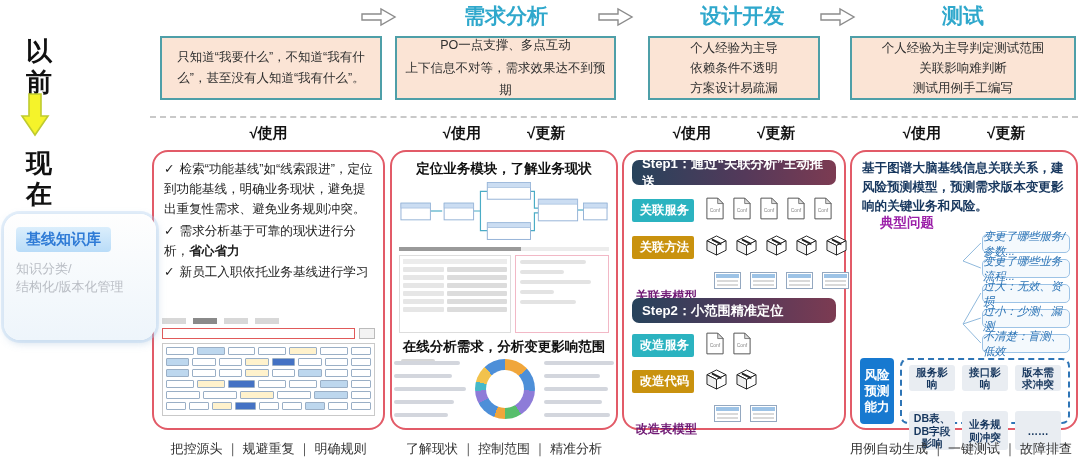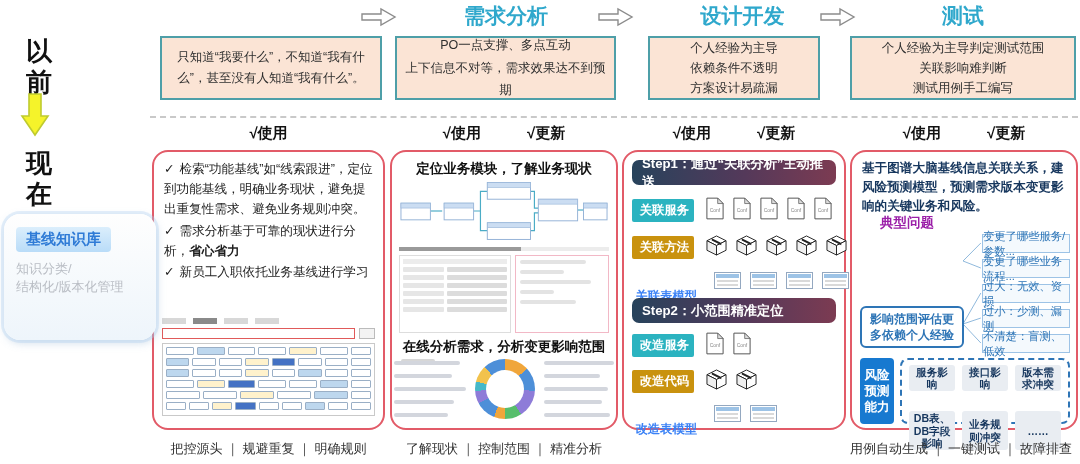--- a/index.html
+++ b/index.html
@@ -88,37 +88,37 @@
   
   .stepbar{position:absolute;left:8px;right:8px;height:25px;border-radius:7px;color:#fff;font-weight:bold;
            font-size:13.2px;display:flex;align-items:center;padding-left:10px;
            background:linear-gradient(90deg,#27435C,#54395A 55%,#7C3B52);}
   .stepbar.s1{top:8px;} .stepbar.s2{top:146px;}
   .p3row{position:absolute;left:8px;right:6px;display:flex;align-items:center;}
   .p3row.r1{top:40px;height:36px;} .p3row.r2{top:78px;height:34px;} .p3row.r3{top:116px;height:24px;}
   .p3row.r4{top:176px;height:34px;} .p3row.r5{top:212px;height:34px;} .p3row.r6{top:250px;height:22px;}
   .plabel{min-width:62px;text-align:right;font-size:12.3px;font-weight:bold;padding:3px 5px;border-radius:2px;color:#fff;}
   .plabel.teal{background:#2BB3C0;} .plabel.amber{background:#C9920E;}
-  .plabel.plain{color:#3b82f6;background:none;padding-left:0;min-width:70px;margin-top:32px;}
+  .plabel.plain{color:#701a75;background:none;padding-left:0;min-width:70px;margin-top:32px;}
   .icons{display:flex;gap:9px;margin-left:12px;align-items:center;}
   .table-icon{width:27px;height:17px;border:1px solid #94A8C0;background:#fff;display:flex;
               flex-direction:column;gap:2px;padding:1px;}
   .table-icon b{height:4px;background:#9DC3E6;}
   .table-icon i{height:2px;background:#d9d9d9;margin:0 1px;}
 
   
   .f4-intro{position:absolute;top:7px;left:10px;right:7px;font-size:12.6px;font-weight:600;color:#17375E;line-height:1.5;}
   .f4-typical{position:absolute;top:62px;left:28px;font-size:13.5px;font-weight:bold;color:#9B1FA8;}
   .tree{position:absolute;top:82px;left:8px;right:6px;height:122px;}
   .tree svg.lines{position:absolute;inset:0;width:100%;height:100%;}
   .prob{position:absolute;left:0;width:104px;border:2px solid #2E75B6;border-radius:6px;color:#2E75B6;
         font-weight:bold;font-size:12px;text-align:center;padding:3px 4px;background:#fff;line-height:1.35;}
   .prob.b1{top:8px;} .prob.b2{top:72px;}
   .det{position:absolute;left:122px;right:0;height:19px;border:1px solid #9DC3E6;background:#F4F9FD;
-       border-radius:0;color:#2E75B6;font-size:11.3px;display:flex;align-items:center;justify-content:center;}
+       border-radius:5px;color:#2E75B6;font-size:11.3px;display:flex;align-items:center;justify-content:center;font-style:italic;}
   .det.d0{top:0;} .det.d1{top:25px;} .det.d2{top:50px;} .det.d3{top:75px;} .det.d4{top:100px;}
   .risk{position:absolute;left:8px;right:6px;top:206px;height:66px;display:flex;gap:6px;}
   .risk-title{width:34px;background:#1779D0;border-radius:4px;color:#fff;font-weight:bold;font-size:12.5px;
               display:flex;align-items:center;justify-content:center;text-align:center;
               white-space:pre-line;line-height:1.3;}
   .risk-grid{flex:1;border:2.5px dashed #2E75B6;border-radius:8px;display:grid;
              grid-template-columns:1fr 1fr 1fr;gap:20px 7px;padding:5px 7px;align-content:stretch;}
   .ritem{background:#E9EDF2;border-radius:3px;color:#17375E;font-weight:bold;font-size:10.6px;
          display:flex;align-items:center;justify-content:center;text-align:center;padding:1px 2px;line-height:1.15;}
 
@@ -518,21 +518,20 @@
   </div>
 
   <div class="frame f4">
     <div class="f4-intro">基于图谱大脑基线信息关联关系，建风险预测模型，预测需求版本变更影响的关键业务和风险。</div>
     <div class="f4-typical">典型问题</div>
     <div class="tree">
       <svg class="lines" viewBox="0 0 212 122" preserveAspectRatio="none">
         <path d="M104 27 L122 9 M104 27 L122 34" stroke="#8FB8DC" stroke-width="1" fill="none"></path>
         <path d="M104 90 L122 59 M104 90 L122 84 M104 90 L122 109" stroke="#8FB8DC" stroke-width="1" fill="none"></path>
       </svg>
-      <div class="prob b2">影响范围评估更多依赖个人经验</div>
       <div class="det d0">变更了哪些服务/参数...</div>
       <div class="det d1">变更了哪些业务流程...</div>
       <div class="det d2">过大：无效、资损</div>
       <div class="det d3">过小：少测、漏测</div>
       <div class="det d4">不清楚：盲测、低效</div>
     </div>
     <div class="risk">
       <div class="risk-title">风险
 预测
 能力</div>

